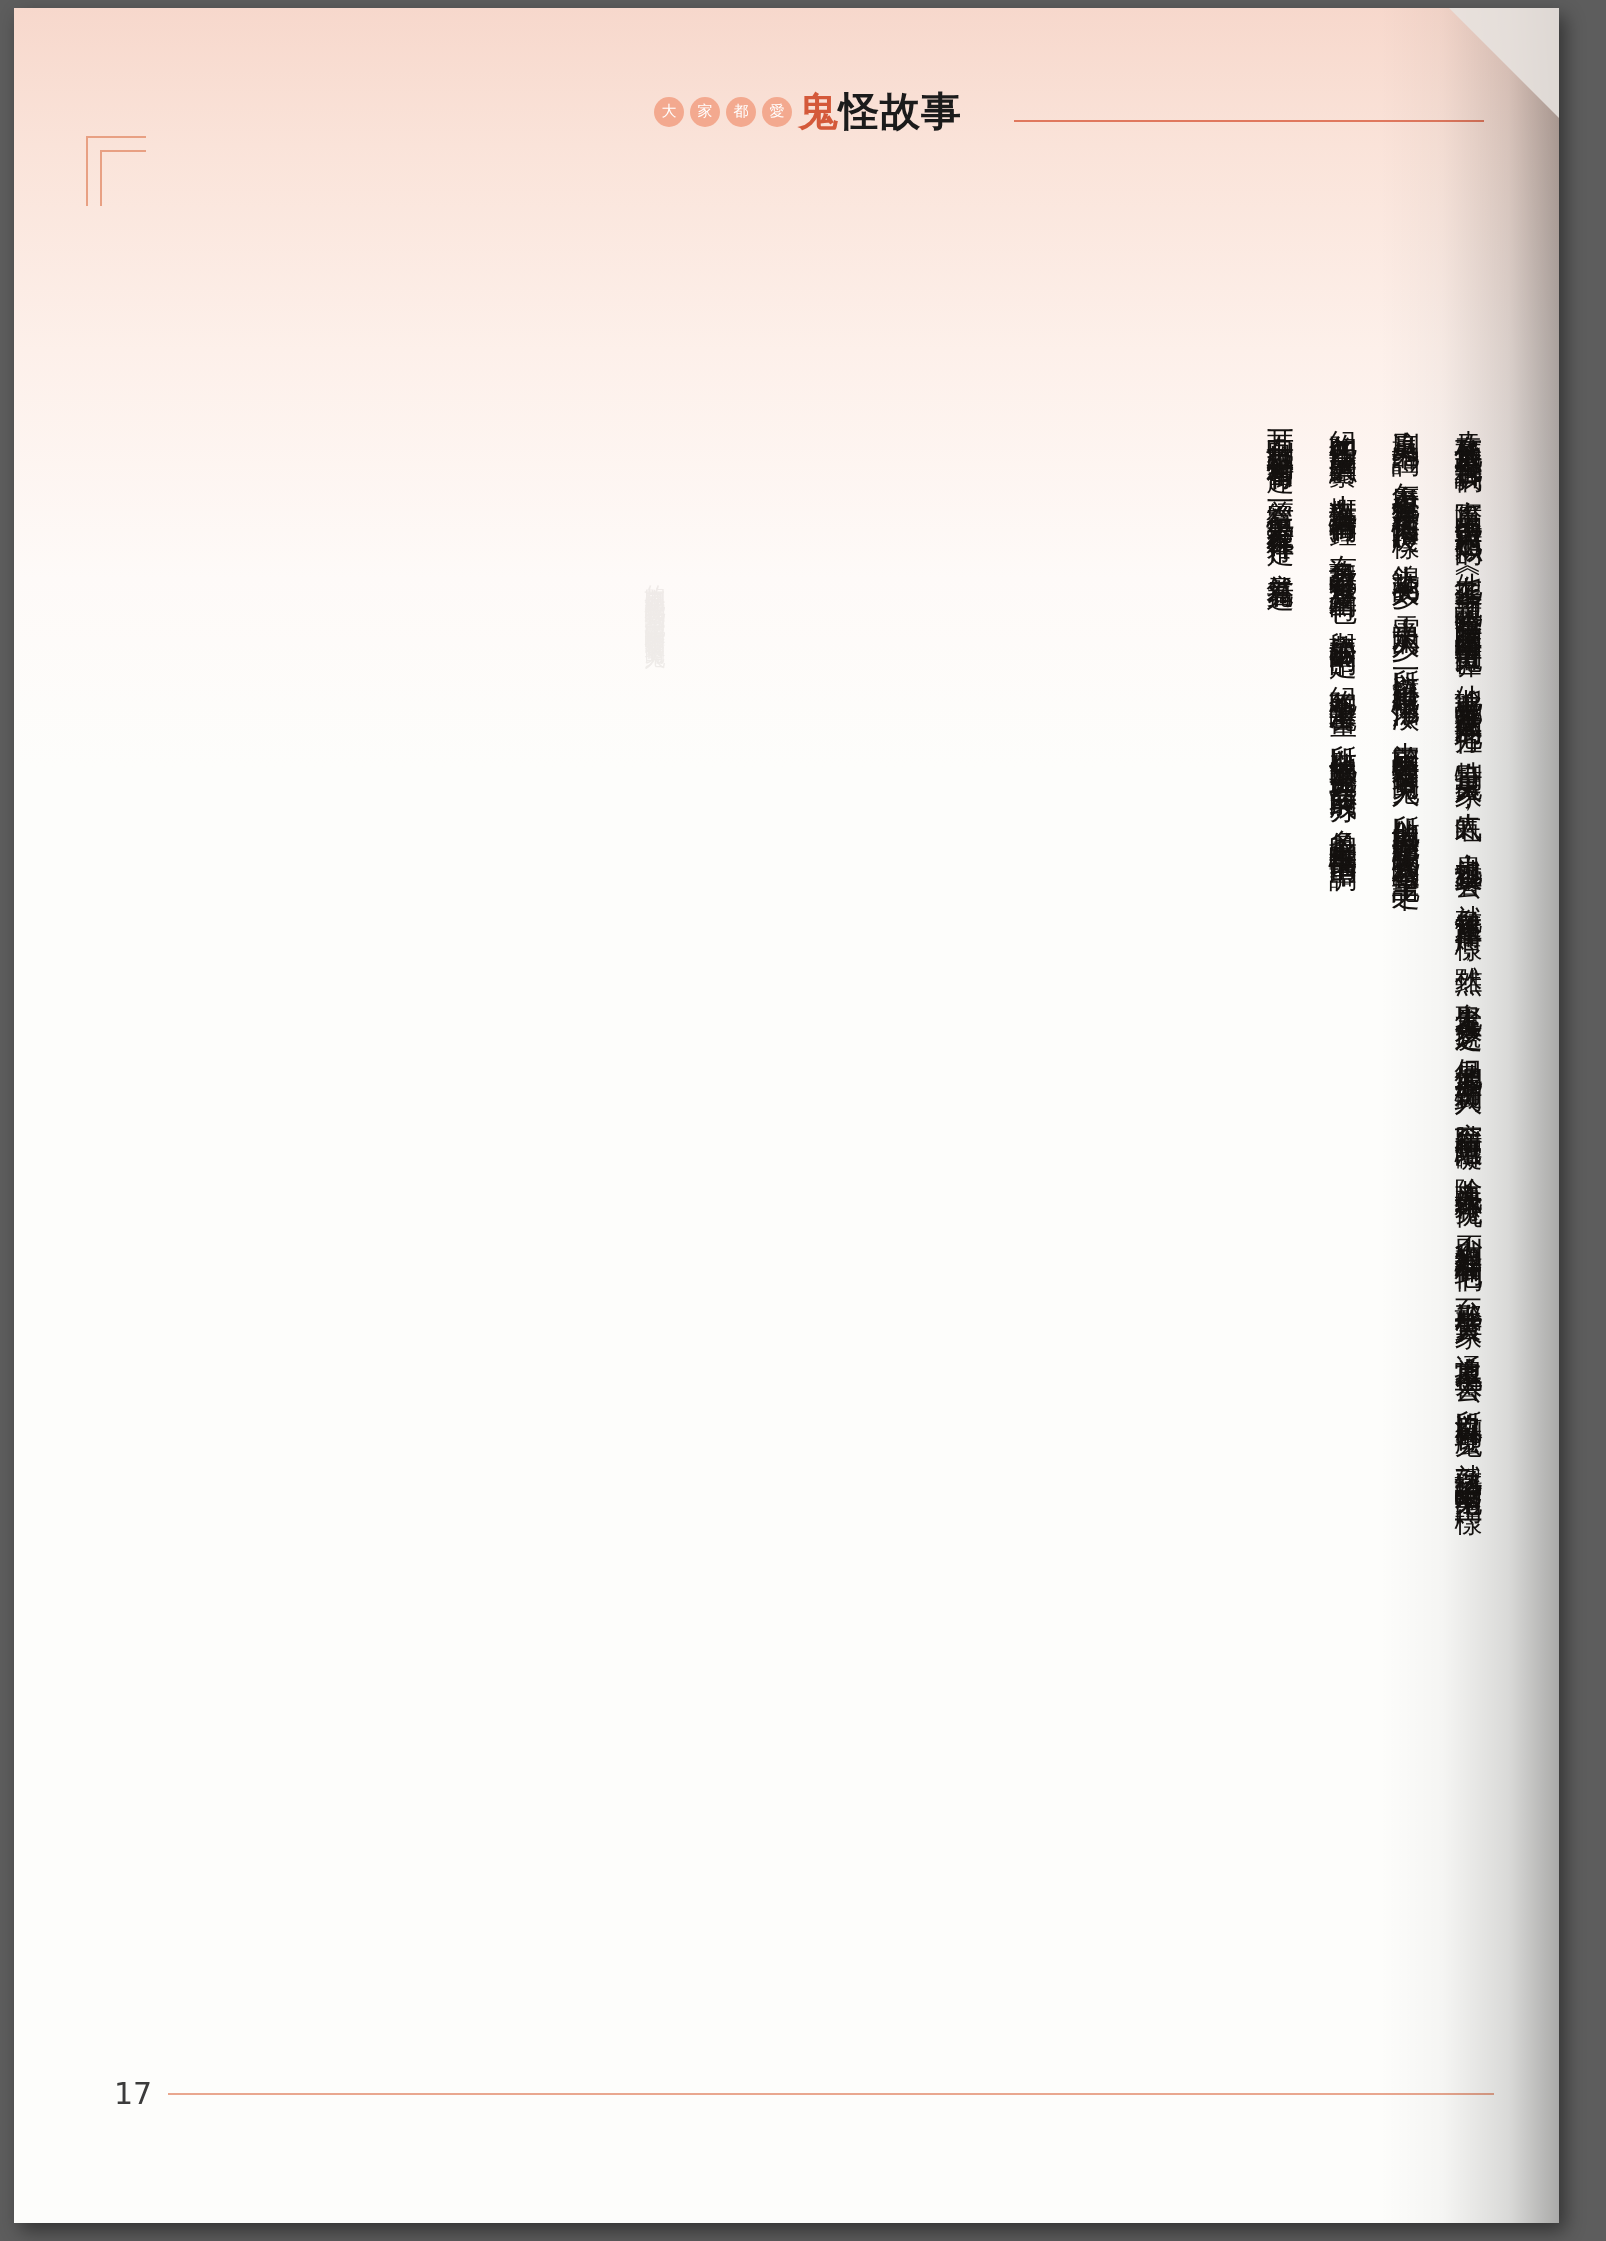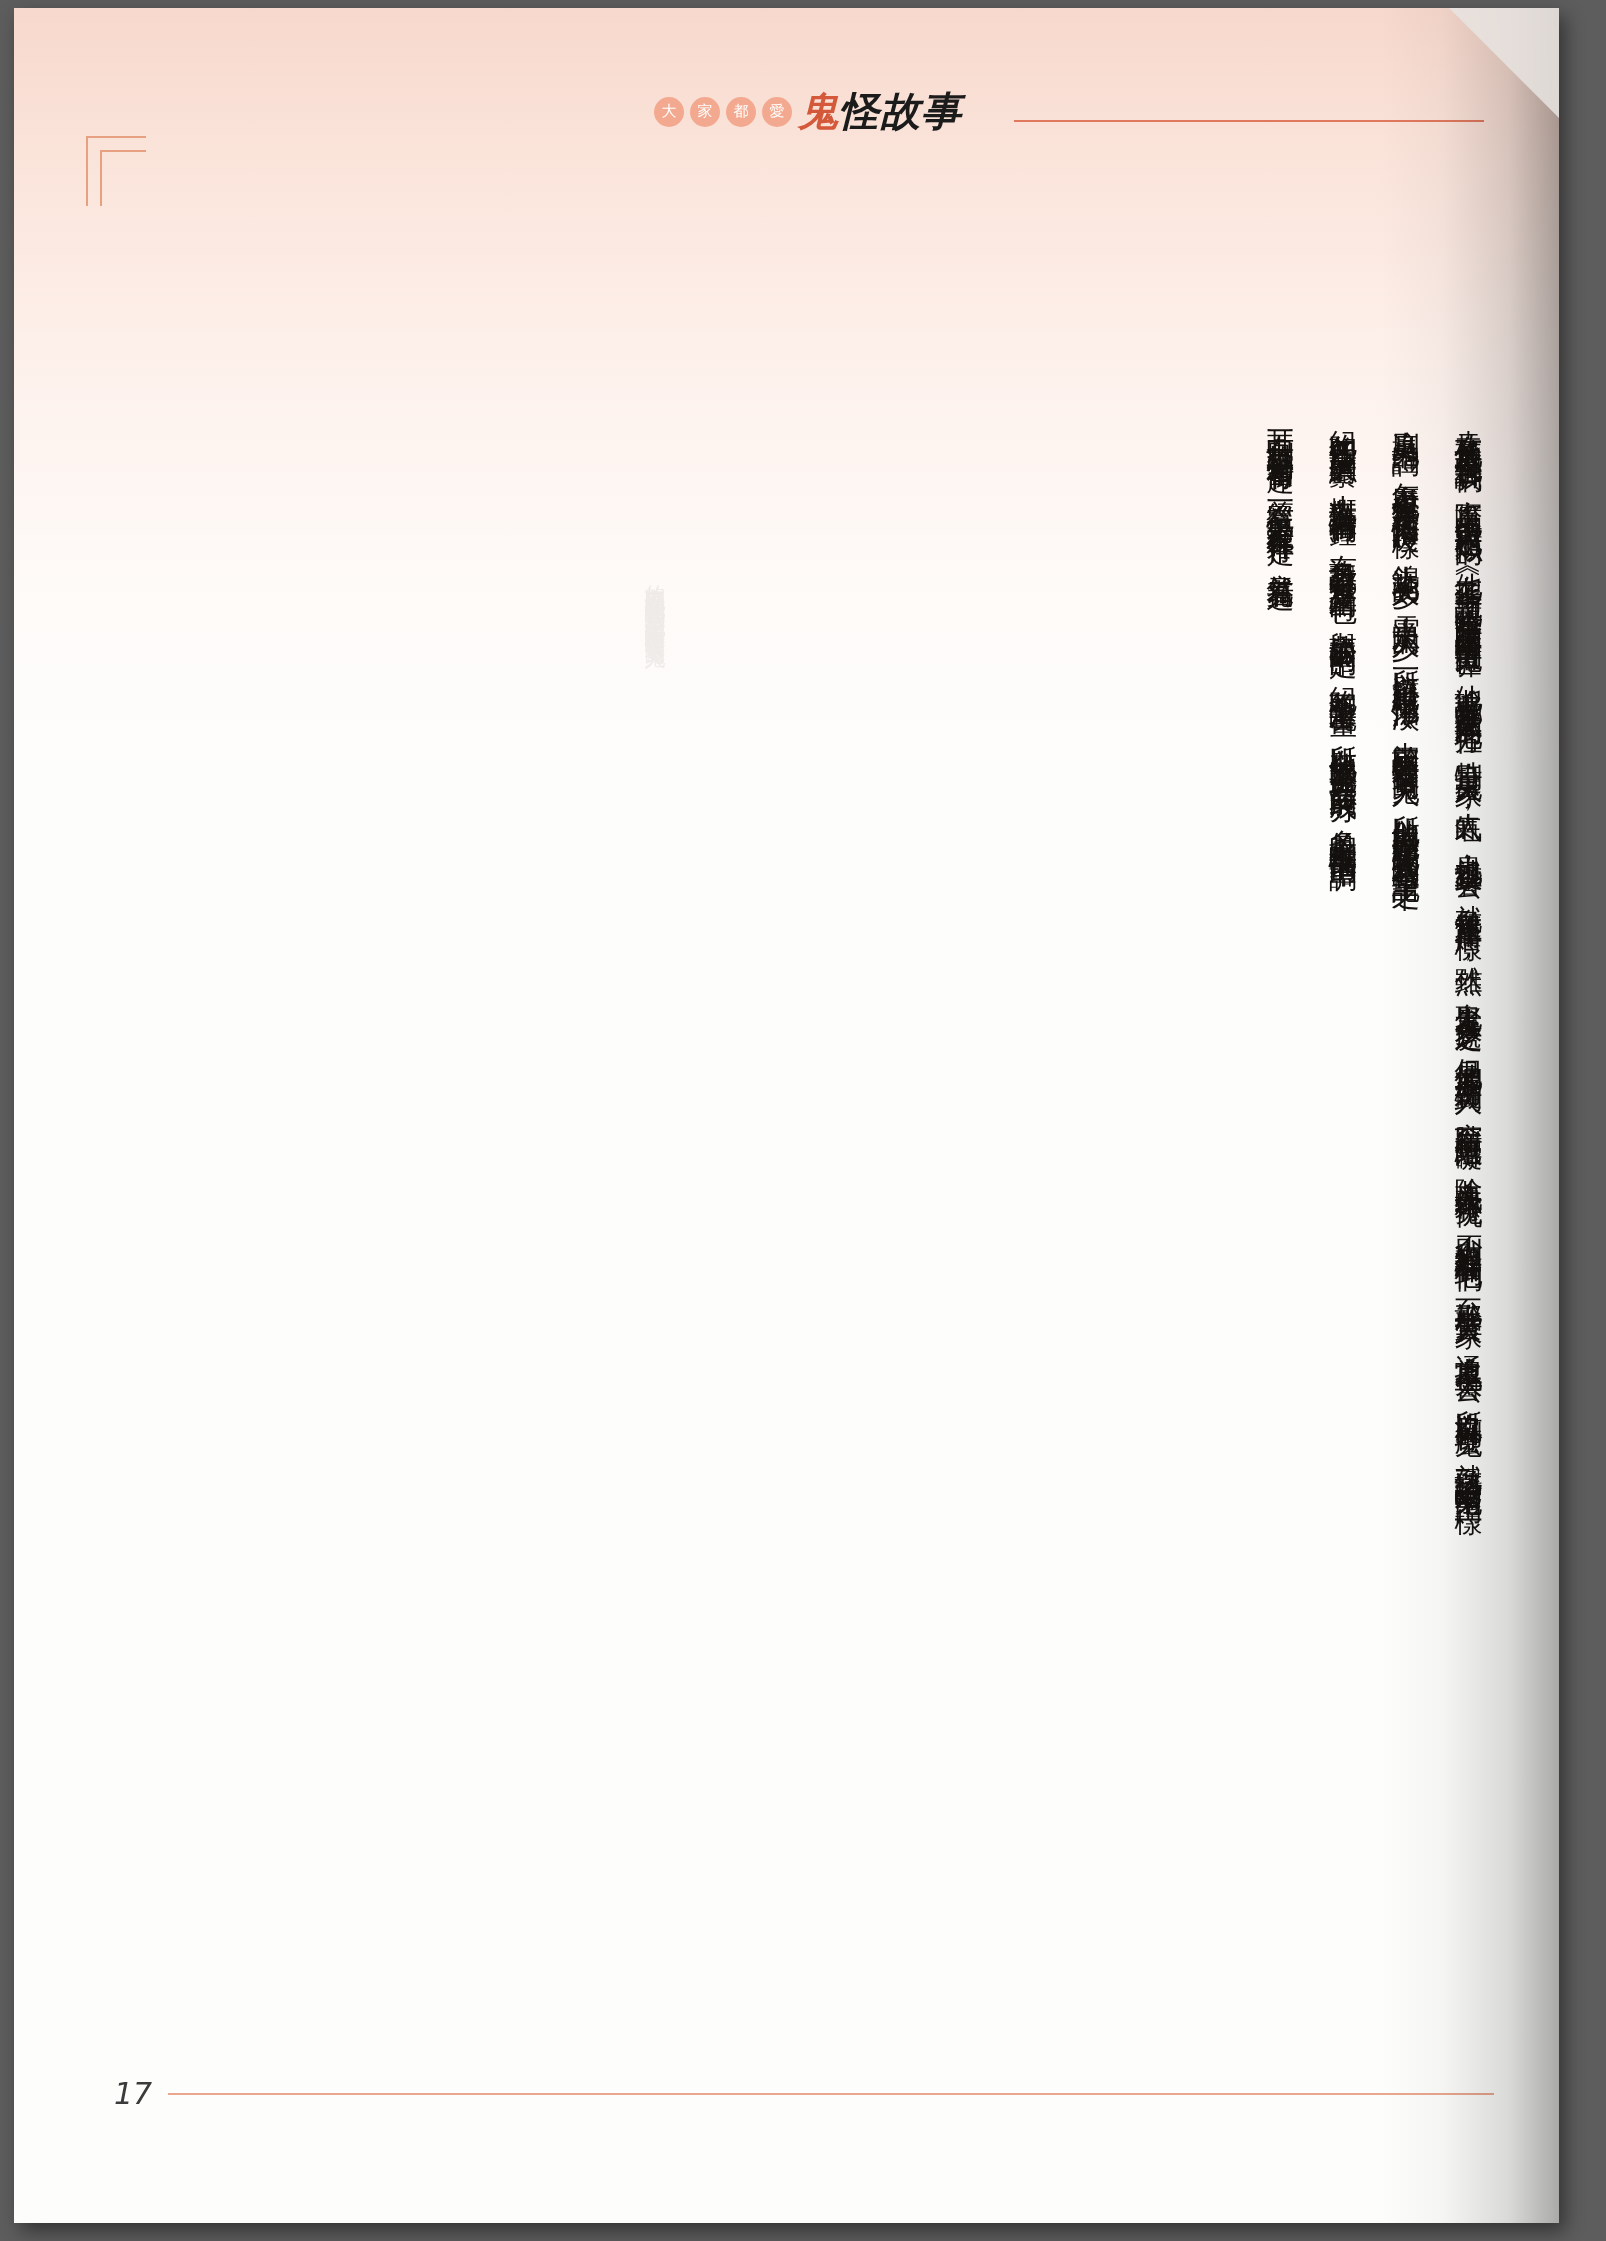--- a/index.html
+++ b/index.html
@@ -75,21 +75,20 @@
     display:inline-flex;align-items:center;justify-content:center;
     width:30px;height:30px;border-radius:50%;
     background:#f3a98f;color:#fff;font-size:15px;
     font-family:"DejaVu Sans","Liberation Sans",sans-serif;
     margin-right:2px;
   }
   .head-main{
     font-size:40px;font-weight:bold;color:#1b1b1b;
     letter-spacing:1px;
     font-family:"DejaVu Serif","Liberation Serif",serif;
-    font-style:italic;
   }
   .head-main .accent{color:#d4593a;}
 
   
   .corner-deco{position:absolute;left:72px;top:128px;}
   .corner-deco i{position:absolute;background:#e8a083;display:block;}
 
   
   .body-text{
     position:absolute;
@@ -104,21 +103,21 @@
     color:#14110f;
     text-align:justify;
     font-family:"DejaVu Serif","Liberation Serif",serif;
   }
   .body-text p{margin:0;padding:0;}
   .body-text p + p{margin-left:0;}
 
   
   .footer{
     position:absolute;left:100px;bottom:112px;
-    display:flex;align-items:center;gap:16px;width:1380px;font-style:italic;
+    display:flex;align-items:center;gap:16px;width:1380px;
   }
   .page-num{
     font-size:30px;color:#3b3b3b;
     font-family:"DejaVu Sans","Liberation Sans",serif;
   }
   .foot-rule{flex:1;height:2px;background:#e9a78f;}
 </style>
 </head>
 <body>
 

